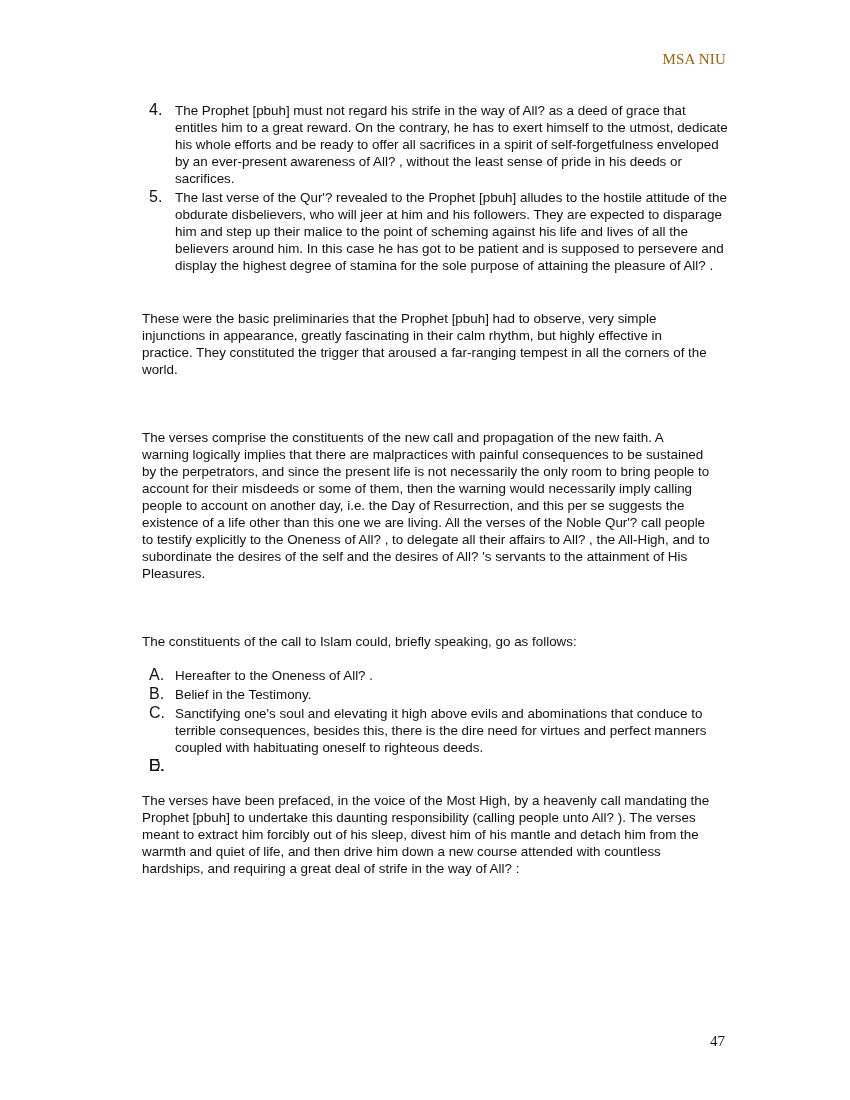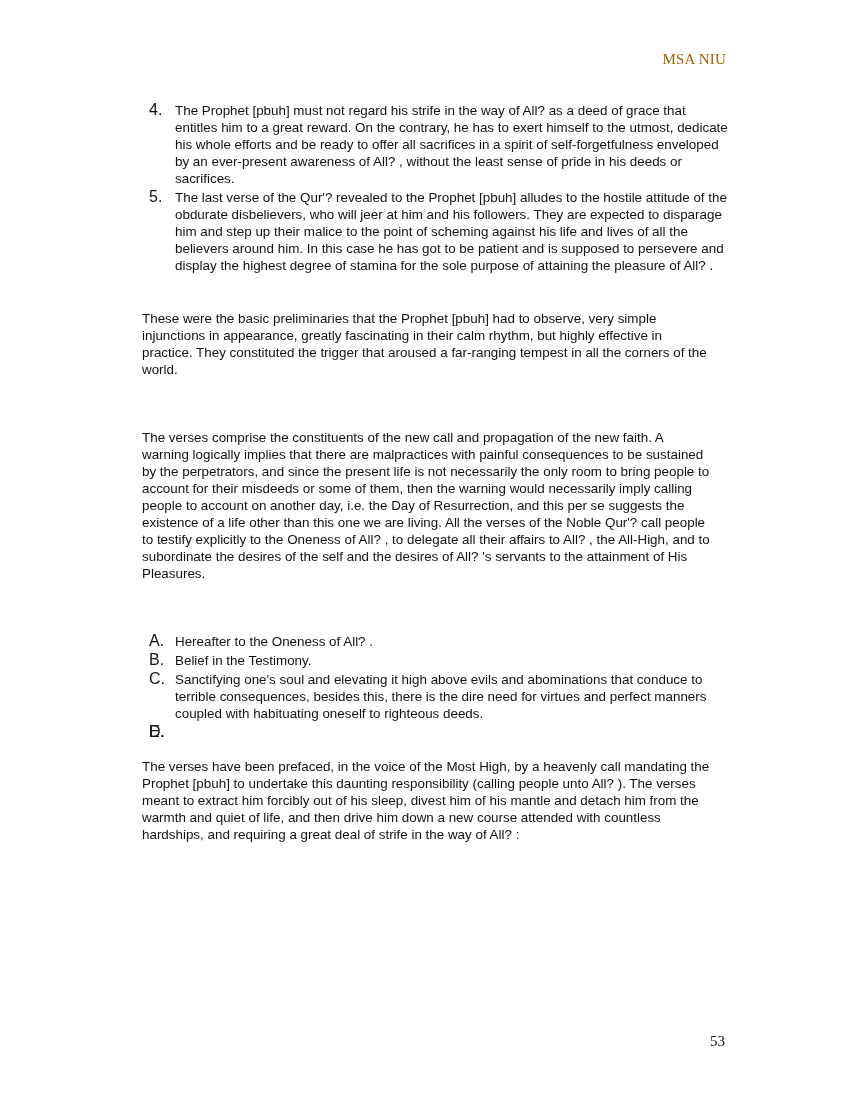--- a/index.html
+++ b/index.html
@@ -43,20 +43,21 @@
       <span class="marker">5.</span>
       <span>The last verse of the Qur'? revealed to the Prophet [pbuh] alludes to the hostile attitude of the obdurate disbelievers, who will jeer at him and his followers. They are expected to disparage him and step up their malice to the point of scheming against his life and lives of all the believers around him. In this case he has got to be patient and is supposed to persevere and display the highest degree of stamina for the sole purpose of attaining the pleasure of All? .</span>
     </div>
   </div>
 
   <div class="gap-after-list"></div>
   <p class="para">These were the basic preliminaries that the Prophet [pbuh] had to observe, very simple injunctions in appearance, greatly fascinating in their calm rhythm, but highly effective in practice. They constituted the trigger that aroused a far-ranging tempest in all the corners of the world.</p>
   <div class="gap"></div>
   <p class="para">The verses comprise the constituents of the new call and propagation of the new faith. A warning logically implies that there are malpractices with painful consequences to be sustained by the perpetrators, and since the present life is not necessarily the only room to bring people to account for their misdeeds or some of them, then the warning would necessarily imply calling people to account on another day, i.e. the Day of Resurrection, and this per se suggests the existence of a life other than this one we are living. All the verses of the Noble Qur'? call people to testify explicitly to the Oneness of All? , to delegate all their affairs to All? , the All-High, and to subordinate the desires of the self and the desires of All? 's servants to the attainment of His Pleasures.</p>
   <div class="gap"></div>
+  <p class="para">The constituents of the call to Islam could, briefly speaking, go as follows:</p>
 
   <div class="alist">
     <div class="item">
       <span class="marker">A.</span>
       <span>Hereafter to the Oneness of All? .</span>
     </div>
     <div class="item">
       <span class="marker">B.</span>
       <span>Belief in the Testimony.</span>
     </div>
@@ -69,13 +70,13 @@
     </div>
     <div class="item">
       <span class="marker">E.</span>
     </div>
   </div>
 
   <div class="gap"></div>
   <p class="para">The verses have been prefaced, in the voice of the Most High, by a heavenly call mandating the Prophet [pbuh] to undertake this daunting responsibility (calling people unto All? ). The verses meant to extract him forcibly out of his sleep, divest him of his mantle and detach him from the warmth and quiet of life, and then drive him down a new course attended with countless hardships, and requiring a great deal of strife in the way of All? :</p>
 </div>
 
-<div class="page-number">53</div>
+<div class="page-number">47</div>
 
 </body></html>

